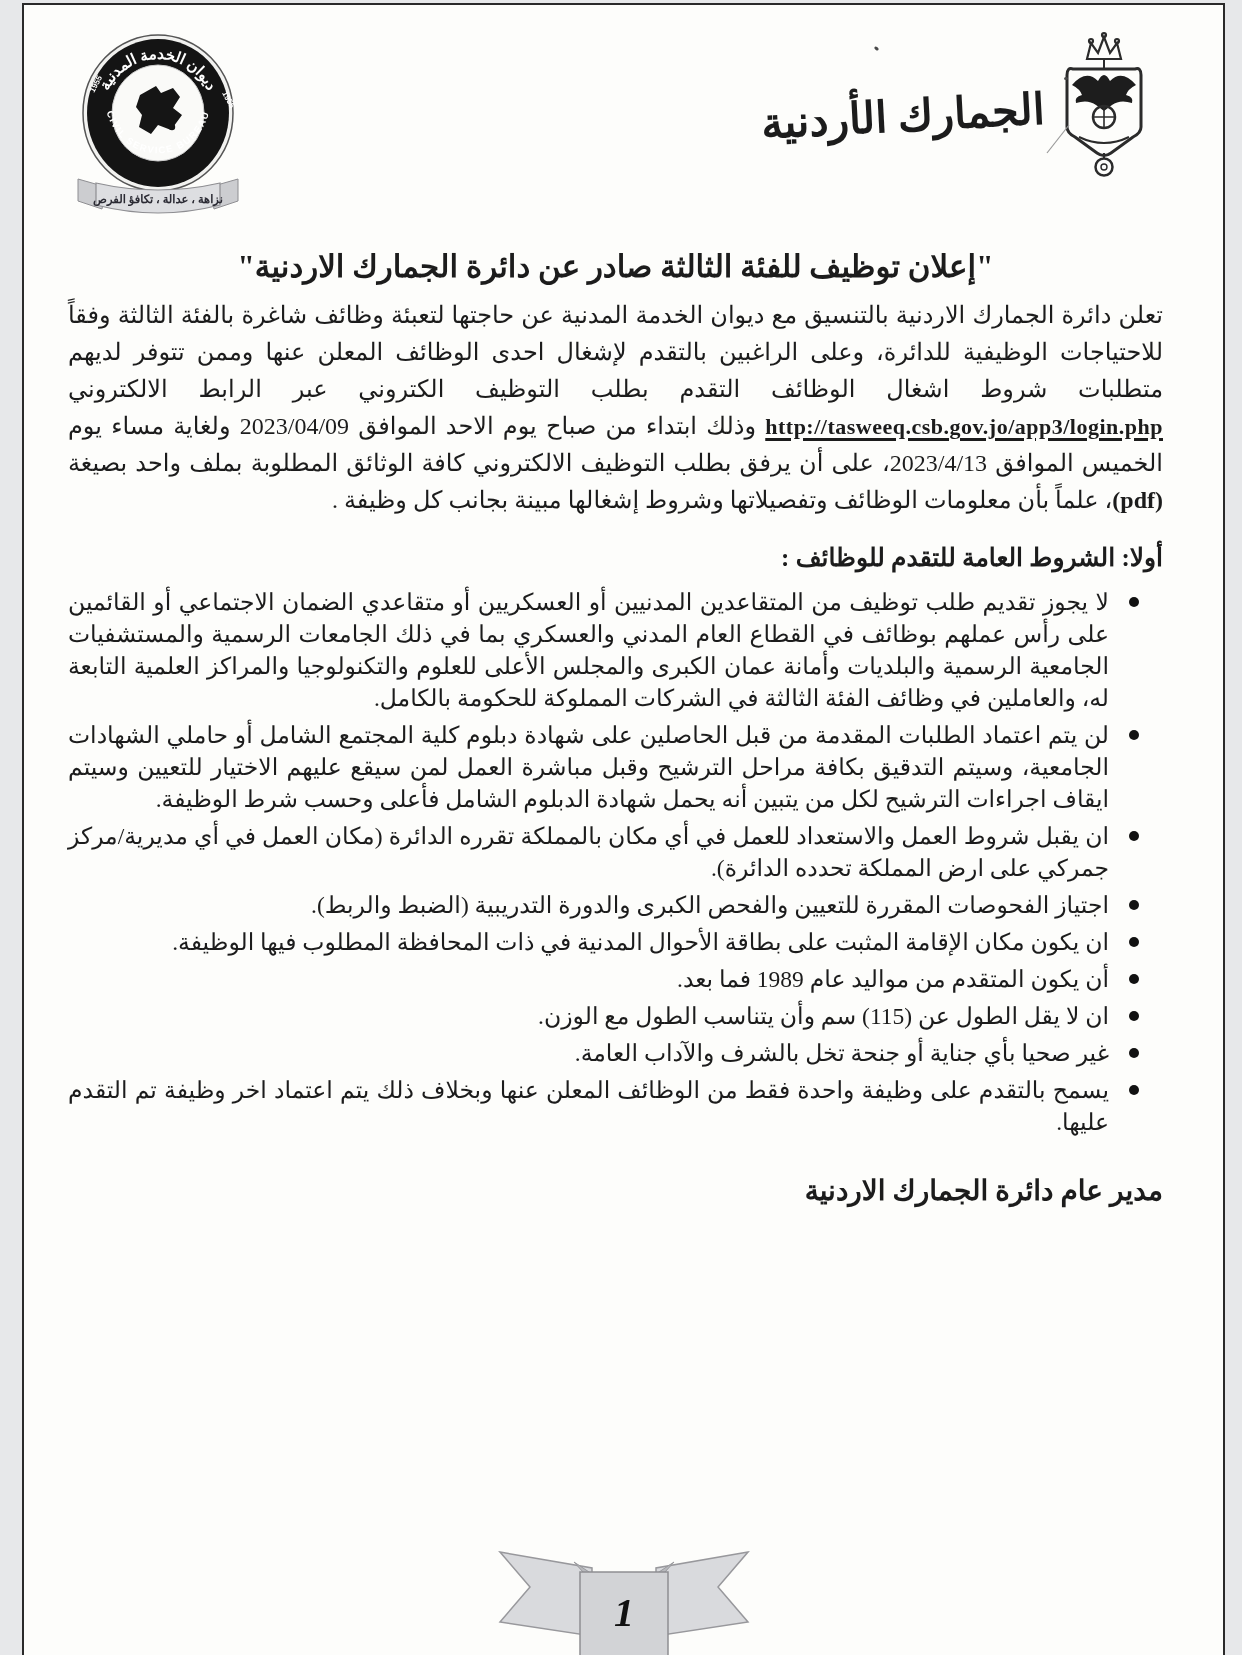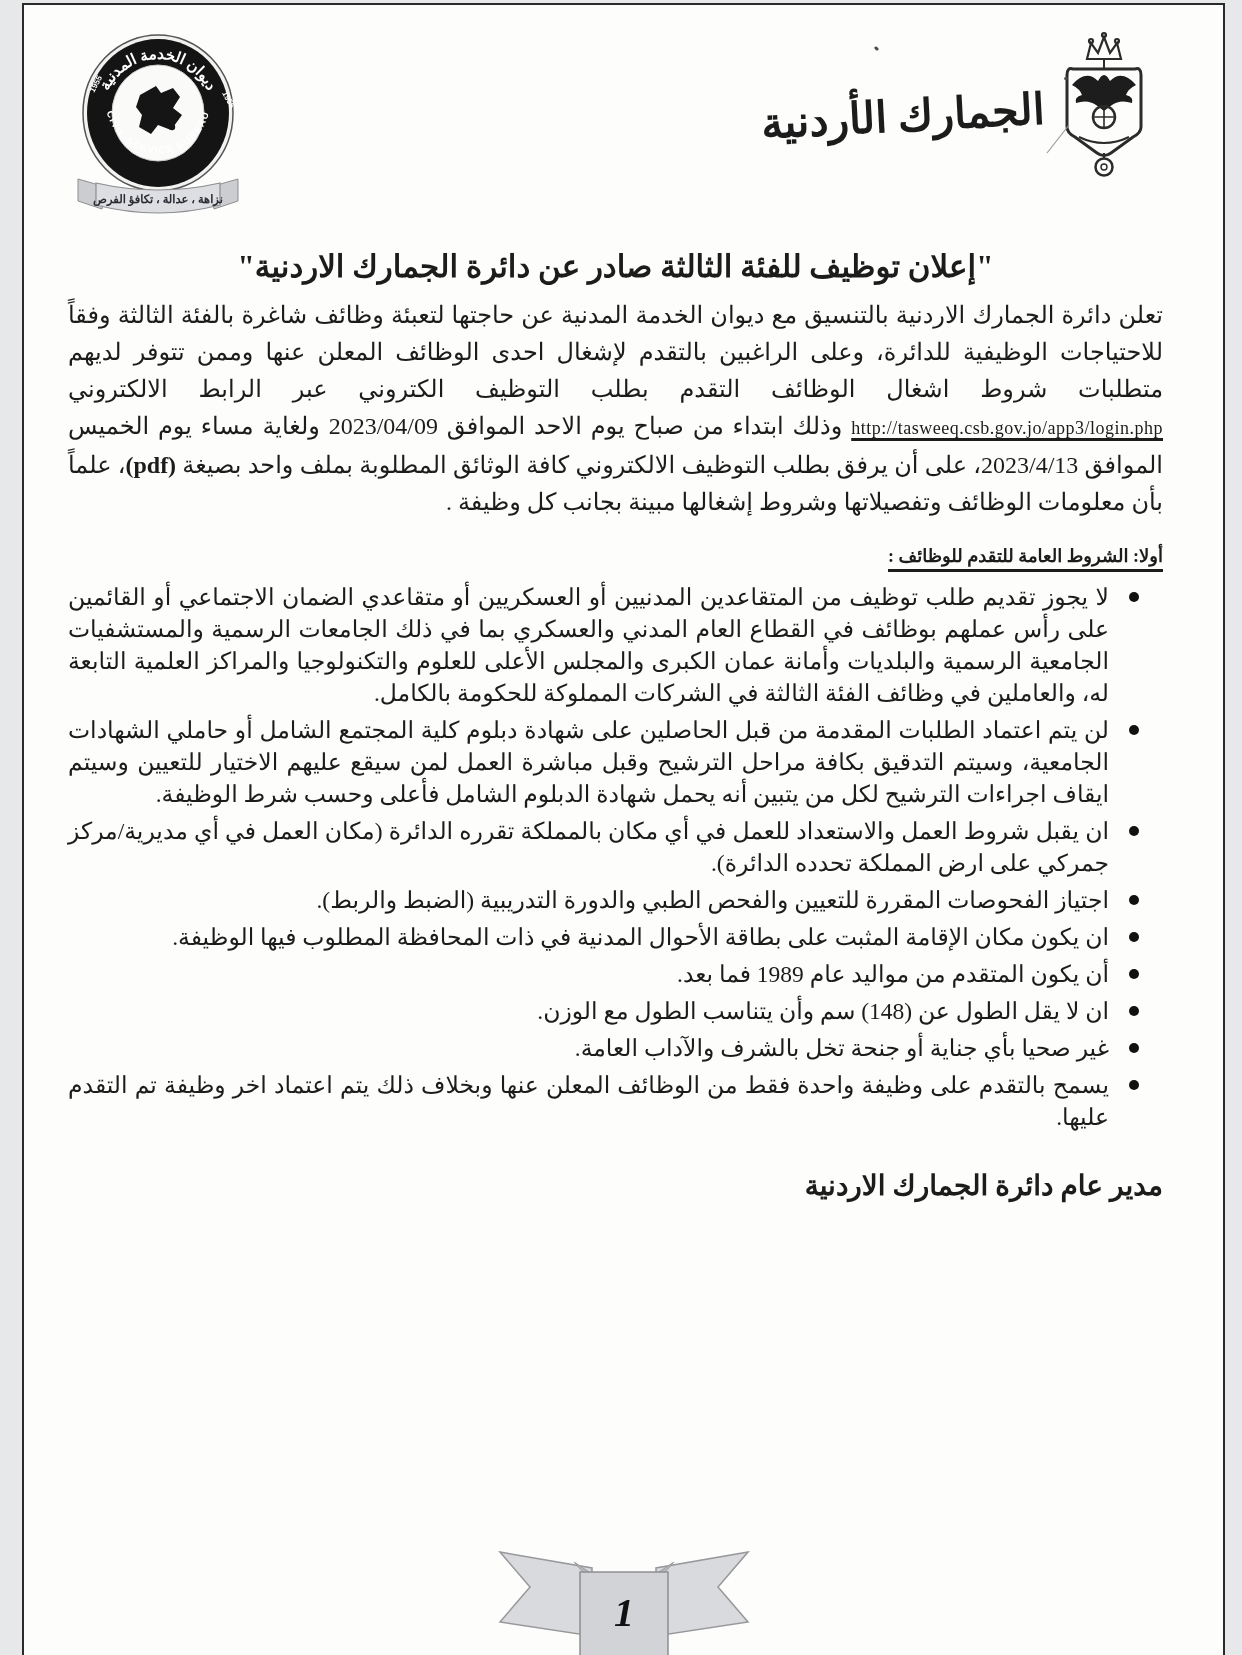--- a/index.html
+++ b/index.html
@@ -42,32 +42,31 @@
     letter-spacing:0.5px;
   }
 
   
   .intro {
     direction:rtl; text-align:justify;
     font-size:24px; line-height:37px;
     margin-top:12px;
   }
   .intro .url {
-    font-weight:normal; text-decoration:underline;
+    font-weight:bold; text-decoration:underline;
     text-decoration-thickness:2.5px; text-underline-offset:4px;
     direction:ltr; unicode-bidi:embed;
-    font-size:18px; letter-spacing:0.5px;
+    font-size:22px; letter-spacing:0.5px;
   }
   .intro .pdf { direction:ltr; unicode-bidi:embed; font-weight:bold; }
 
   
   .section-heading {
-    direction:rtl; font-weight:bold; font-size:18px;
+    direction:rtl; font-weight:bold; font-size:25px;
     margin-top:4px;
-    text-decoration:underline;
     text-decoration-thickness:2.5px;
     text-underline-offset:7px;
   }
 
   
   .conditions { direction:rtl; list-style:none; margin:14px 0 16px 0; padding:0; }
   .condition {
     position:relative;
     text-align:justify;
     font-size:23.5px; line-height:32px;
@@ -174,33 +173,33 @@
         <li class="condition">
           <span>لن يتم اعتماد الطلبات المقدمة من قبل الحاصلين على شهادة دبلوم كلية المجتمع الشامل أو حاملي الشهادات الجامعية، وسيتم التدقيق بكافة مراحل الترشيح وقبل مباشرة العمل لمن سيقع عليهم الاختيار للتعيين وسيتم ايقاف اجراءات الترشيح لكل من يتبين أنه يحمل شهادة الدبلوم الشامل فأعلى وحسب شرط الوظيفة.</span>
         </li>
 
         <li class="condition">
           <span>ان يقبل شروط العمل والاستعداد للعمل في أي مكان بالمملكة تقرره الدائرة (مكان العمل في أي مديرية/مركز جمركي على ارض المملكة تحدده الدائرة).</span>
         </li>
 
 
         <li class="condition">
-          <span>اجتياز الفحوصات المقررة للتعيين والفحص الطبي والدورة التدريبية (الضبط والربط).</span>
+          <span>اجتياز الفحوصات المقررة للتعيين والفحص الكبرى والدورة التدريبية (الضبط والربط).</span>
         </li>
 
         <li class="condition">
           <span>ان يكون مكان الإقامة المثبت على بطاقة الأحوال المدنية في ذات المحافظة المطلوب فيها الوظيفة.</span>
         </li>
 
         <li class="condition">
           <span>أن يكون المتقدم من مواليد عام 1989 فما بعد.</span>
         </li>
 
         <li class="condition">
-          <span>ان لا يقل الطول عن (148) سم وأن يتناسب الطول مع الوزن.</span>
+          <span>ان لا يقل الطول عن (115) سم وأن يتناسب الطول مع الوزن.</span>
         </li>
 
         <li class="condition">
           <span>غير صحيا بأي جناية أو جنحة تخل بالشرف والآداب العامة.</span>
         </li>
 
         <li class="condition">
           <span>يسمح بالتقدم على وظيفة واحدة فقط من الوظائف المعلن عنها وبخلاف ذلك يتم اعتماد اخر وظيفة تم التقدم عليها.</span>
         </li>
       </ul>

